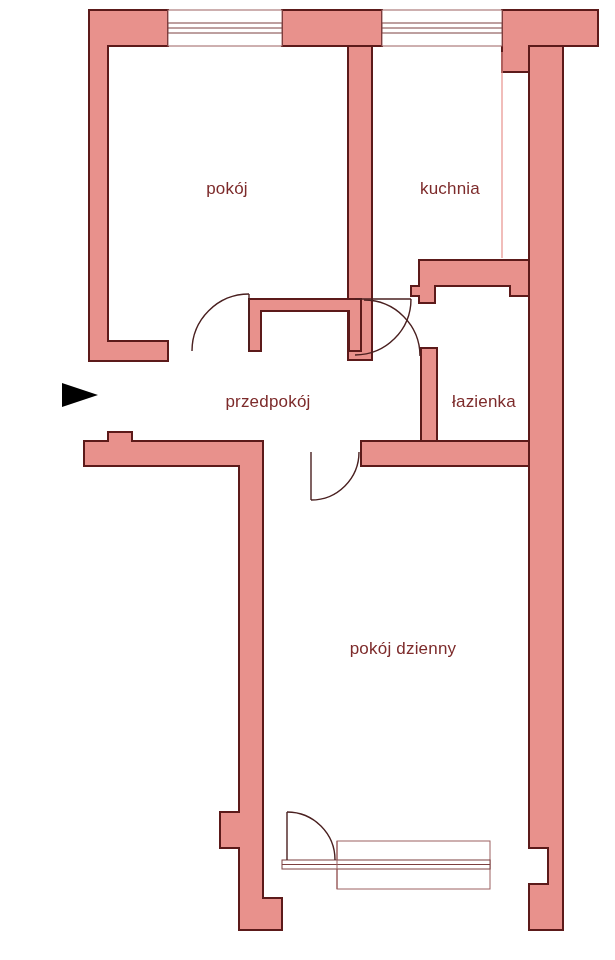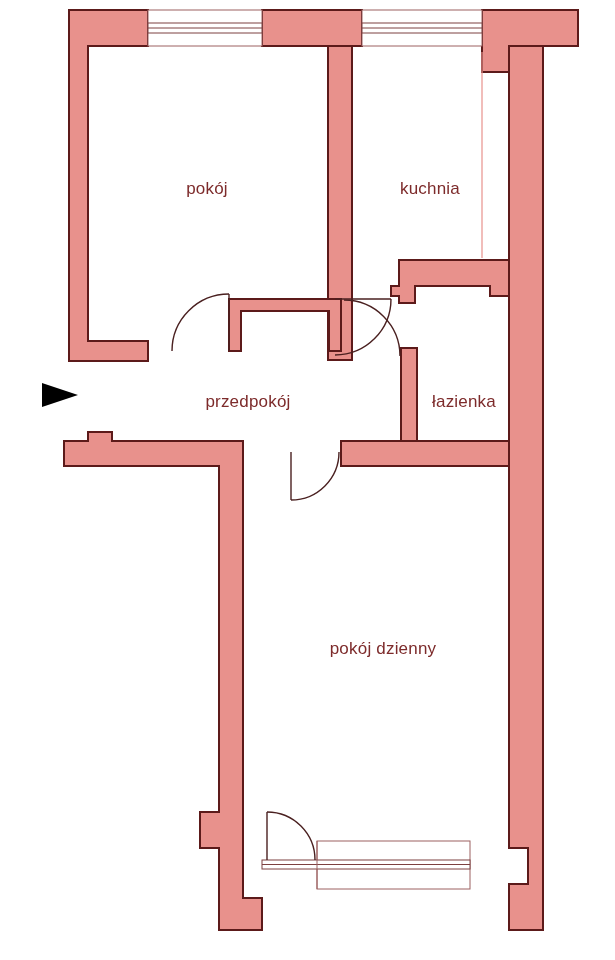--- a/index.html
+++ b/index.html
@@ -11,20 +11,21 @@
     width: 615px;
     height: 960px;
     font-family: "Liberation Sans", sans-serif;
     overflow: hidden;
   }
   #floorplan-root {
     position: relative;
     width: 515px;
     height: 960px;
     background: #ffffff;
+    padding-left: 20px;
   }
   #plan-svg {
     display: block;
     width: 615px;
     height: 960px;
   }
   .room-label {
     font-family: "Liberation Sans", sans-serif;
     font-size: 17px;
     fill: #7d2b2b;

